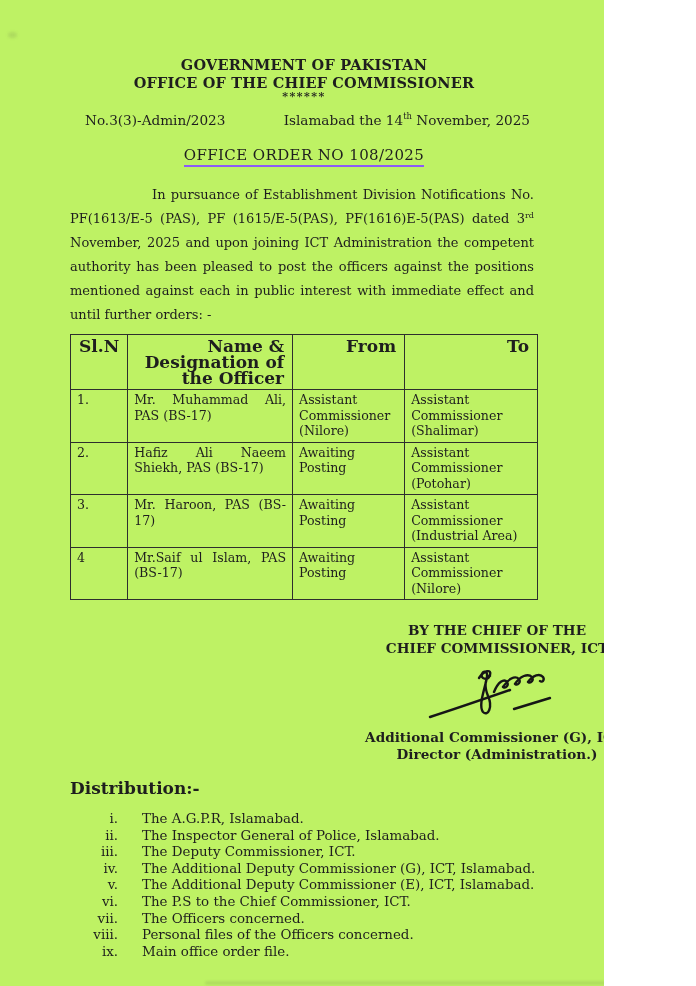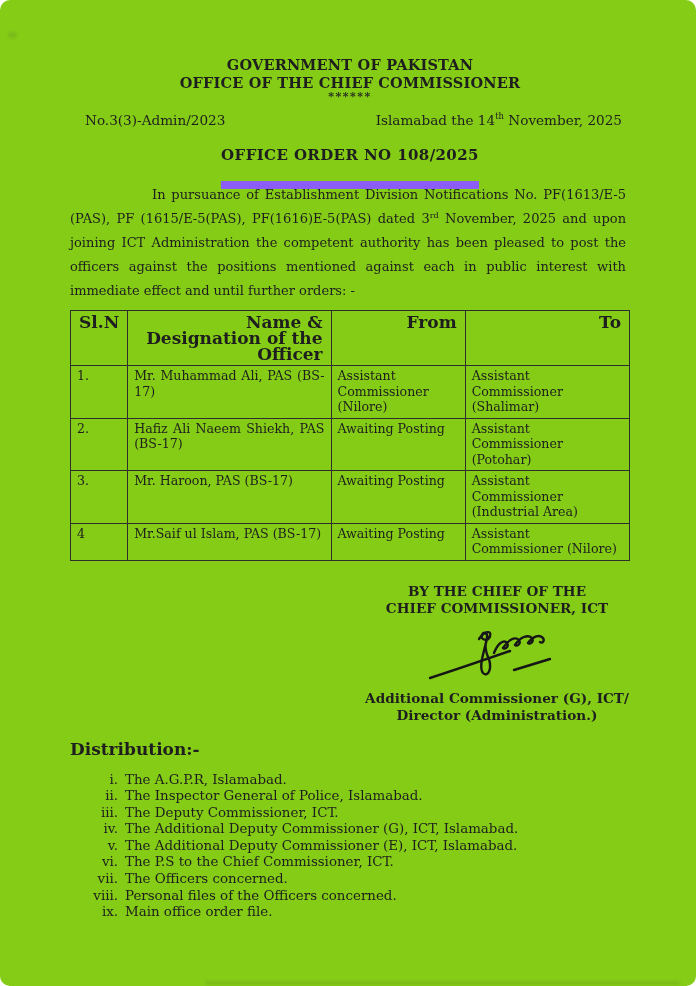--- a/index.html
+++ b/index.html
@@ -2,46 +2,45 @@
 <html><head>
 <meta charset="utf-8">
 <style>
   html, body {
     margin: 0;
     padding: 0;
     background: #ffffff;
   }
   .page {
     position: relative;
-    width: 696px;
+    width: 604px;
     height: 986px;
     box-sizing: border-box;
-    background: #84cc16;
+    background: #bef264;
     color: #1e1e1e;
     font-family: "DejaVu Serif", "Liberation Serif", serif;
     padding: 56px 66px 0 70px;
     overflow: hidden;
-    border-radius: 10px;
   }
 
   
   .letterhead { text-align: center; font-weight: 700; font-size: 14.5px; line-height: 17.5px; letter-spacing: .2px; }
   .stars { text-align: center; font-weight: 700; font-size: 11px; line-height: 10px; letter-spacing: 1.5px; margin-top: 1px; }
 
   .ref-row {
     display: flex; justify-content: space-between;
     margin-top: 9px; font-size: 13.6px; line-height: 18px;
     padding-left: 15px; padding-right: 8px;
   }
   .sup { font-size: 0.62em; vertical-align: super; line-height: 0; }
 
   .order-title { text-align: center; margin-top: 16px; font-size: 15px; line-height: 21px; }
   .order-title span {
-    font-weight: 700; letter-spacing: .4px;
-    border-bottom: 8px solid #8b5cf6; padding-bottom: 17px;
+    font-weight: 400; letter-spacing: .4px;
+    border-bottom: 2px solid #8b5cf6; padding-bottom: 1px;
   }
 
   
   .body-para {
     margin: 17px 4px 0 0;
     font-size: 13px; line-height: 24px;
     text-align: justify; text-indent: 82px;
   }
 
   
@@ -73,21 +72,21 @@
   }
   .by-order { font-weight: 700; font-size: 13.6px; line-height: 17.5px; }
   .sig-image { margin-top: 8px; height: 62px; }
   .sig-name-block { font-weight: 700; font-size: 13.6px; line-height: 17px; margin-top: 2px; }
 
   
   .dist-heading { margin-top: 16px; font-weight: 700; font-size: 17px; line-height: 18px; }
   .dist-list { margin-top: 14px; }
   .dist-item { display: flex; font-size: 13.4px; line-height: 16.6px; }
   .dist-num { width: 48px; text-align: right; flex: 0 0 48px; }
-  .dist-text { margin-left: 7px; }
+  .dist-text { margin-left: 24px; }
 
   
   .smudge-bottom {
     position: absolute; left: 205px; bottom: 1px;
     width: 475px; height: 4px;
     background: rgba(60,60,60,.10); filter: blur(1.2px);
     border-radius: 2px;
   }
   .smudge-topleft {
     position: absolute; left: 8px; top: 32px;

